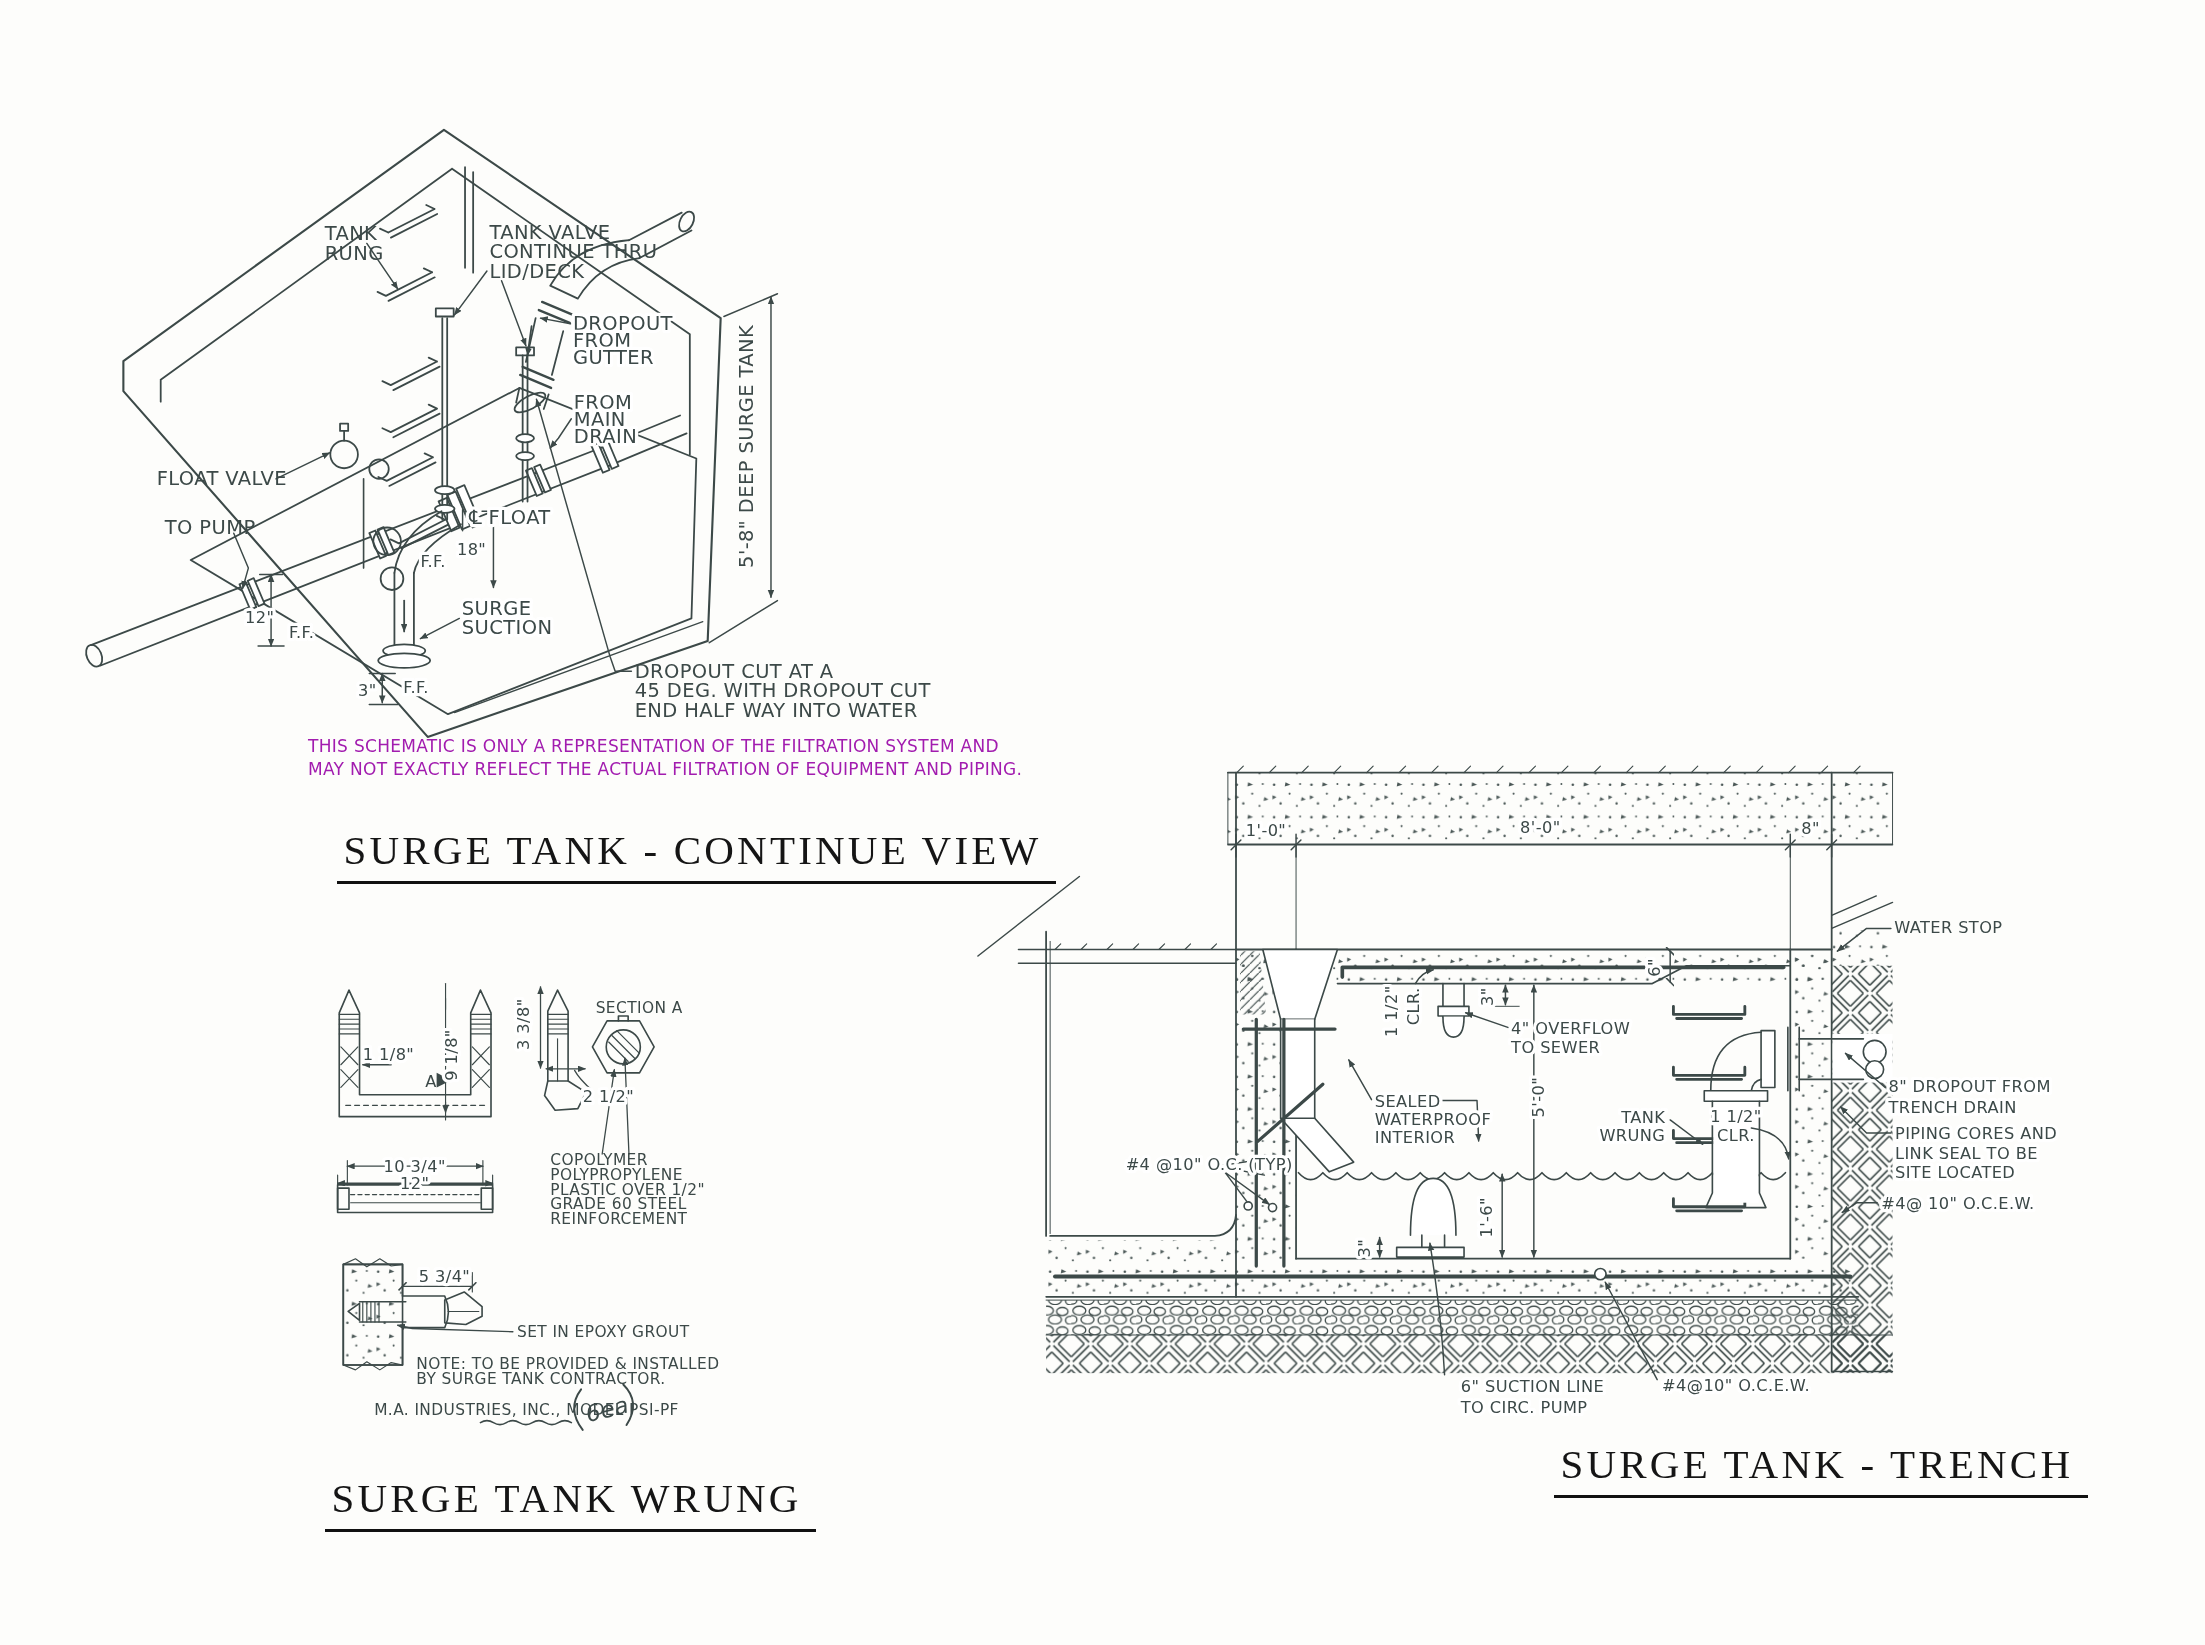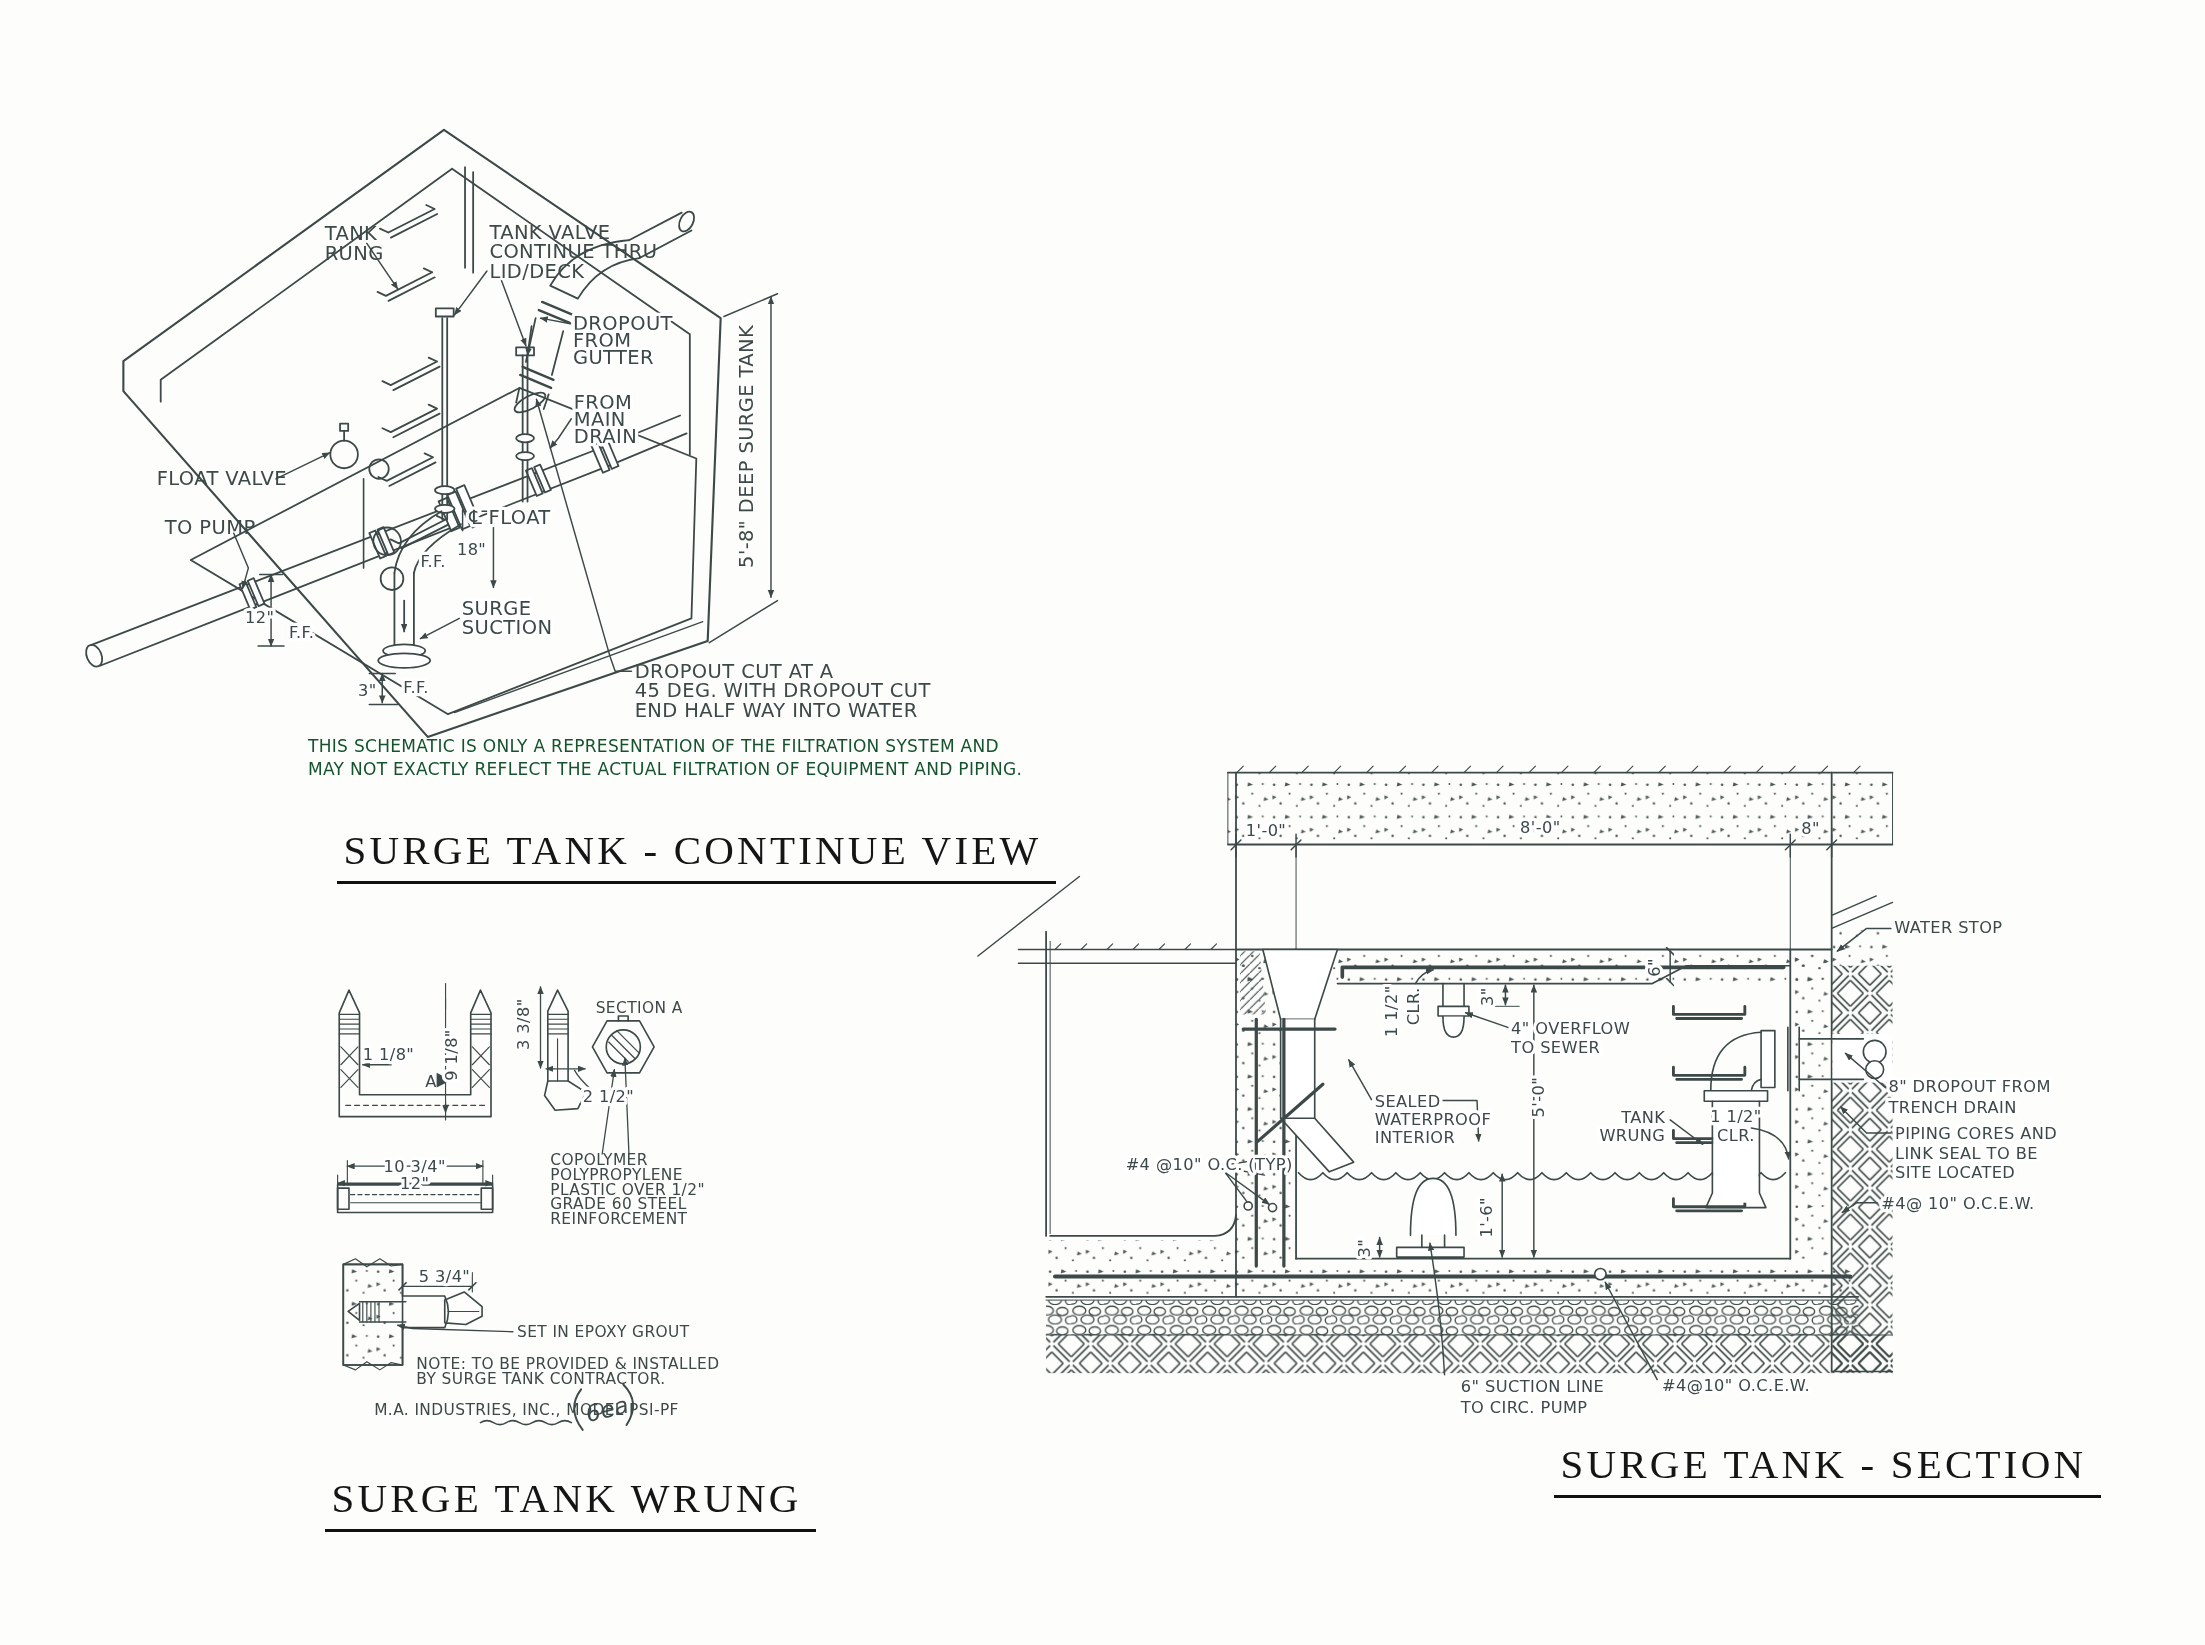--- a/index.html
+++ b/index.html
@@ -8,21 +8,21 @@
   svg{position:absolute;left:0;top:0;}
   svg text{font-family:"DejaVu Sans",sans-serif;fill:#3c4948;stroke:none;letter-spacing:.5px;}
   .lbl24{font-size:24px;}
   .lbl20{font-size:20px;}
   .lbl19{font-size:19px;}
   .dim{font-size:20px;}
   .hand{font-size:28px;font-style:italic;}
   .halo{paint-order:stroke;stroke:#ffffff;stroke-width:8px;stroke-linejoin:round;}
   .title{position:absolute;font-family:"Liberation Serif",serif;font-size:41px;letter-spacing:3.2px;
          color:#151515;border-bottom:3.2px solid #111;padding:0 14.6px 6.5px 6.5px;white-space:nowrap;}
-  .note{position:absolute;font-size:17px;color:#14532d;line-height:23px;letter-spacing:0.3px;white-space:nowrap;}
+  .note{position:absolute;font-size:17px;color:#a21caf;line-height:23px;letter-spacing:0.3px;white-space:nowrap;}
 </style>
 </head>
 <body>
 
 <div class="page">
 
 <svg width="2205" height="1645" viewBox="0 0 2717 2027">
 <defs>
   <marker id="ar" markerWidth="14" markerHeight="12" refX="9" refY="4" orient="auto-start-reverse" markerUnits="userSpaceOnUse">
     <path d="M0,0 L10,4 L0,8 Z" fill="#3c4948"></path>
@@ -457,16 +457,16 @@
 </g>
 </svg>
 
 <div class="note" style="left:308px;top:735px;">
   <div>THIS SCHEMATIC IS ONLY A REPRESENTATION OF THE FILTRATION SYSTEM AND</div>
   <div>MAY NOT EXACTLY REFLECT THE ACTUAL FILTRATION OF EQUIPMENT AND PIPING.</div>
 </div>
 
 <div class="title" style="left:337px;top:826px;">SURGE TANK - CONTINUE VIEW</div>
 <div class="title" style="left:325px;top:1474px;text-align:center;">SURGE TANK WRUNG</div>
-<div class="title" style="left:1554px;top:1440px;">SURGE TANK - SECTION</div>
+<div class="title" style="left:1554px;top:1440px;">SURGE TANK - TRENCH</div>
 
 </div>
 
 
 </body></html>

